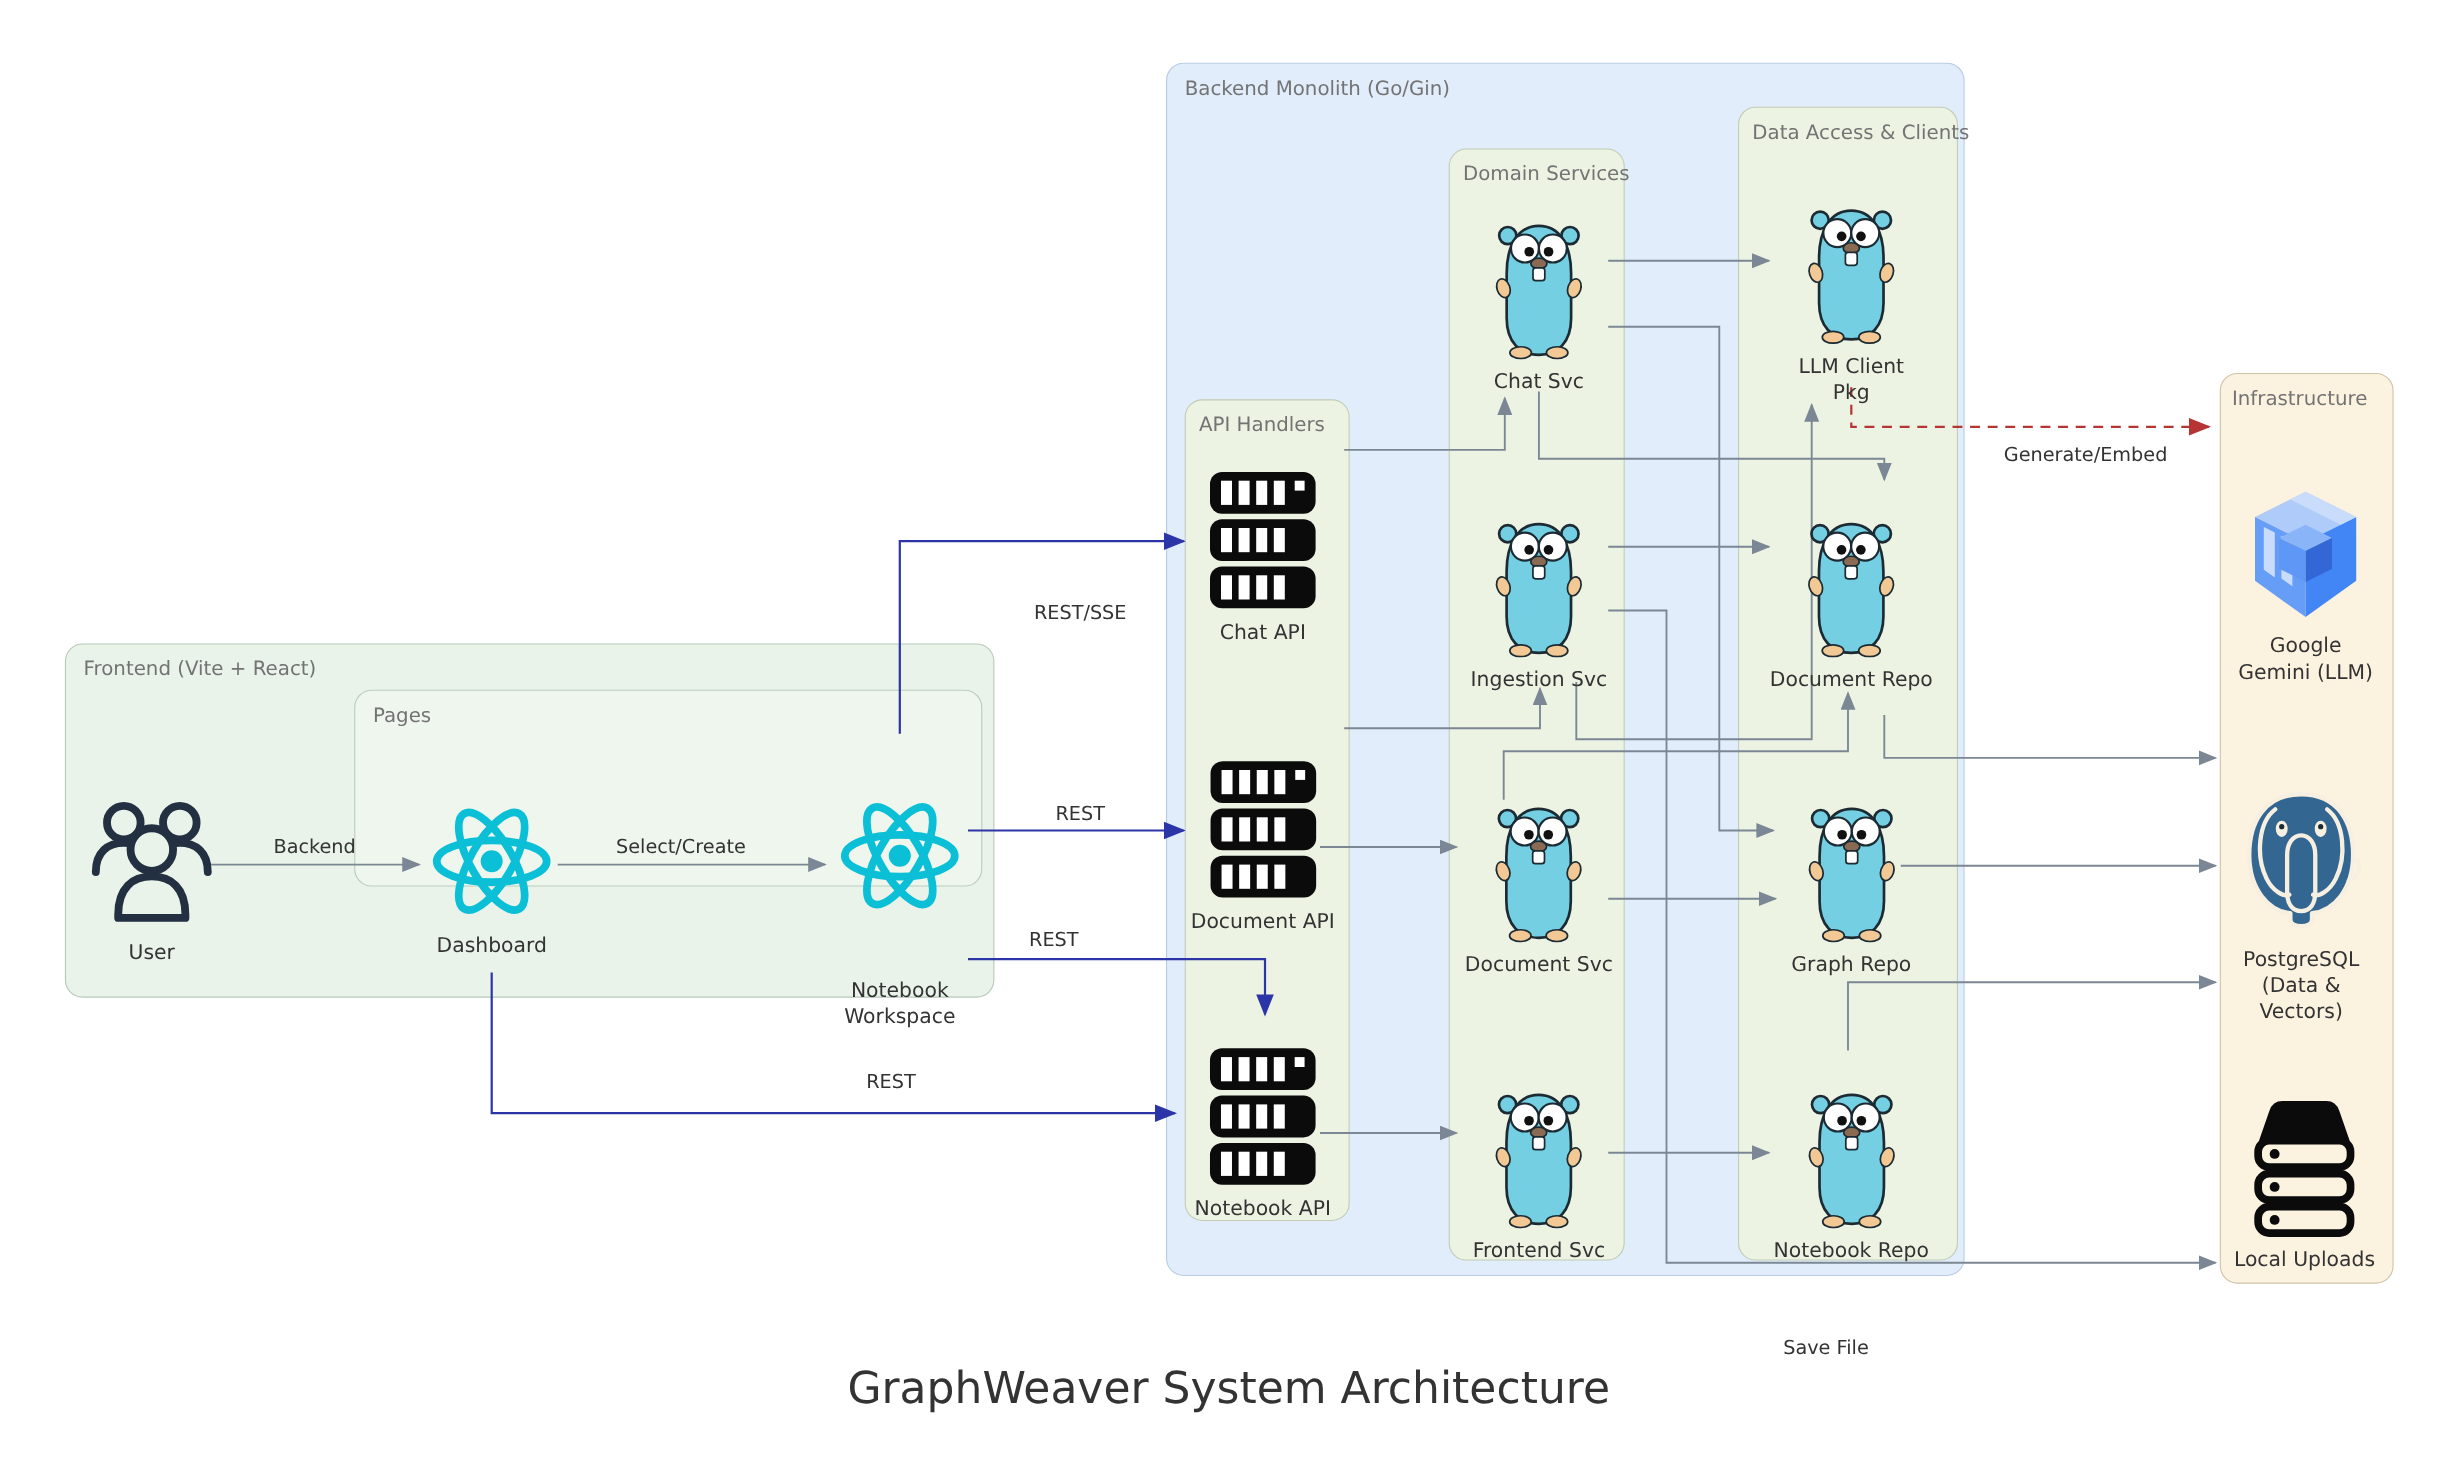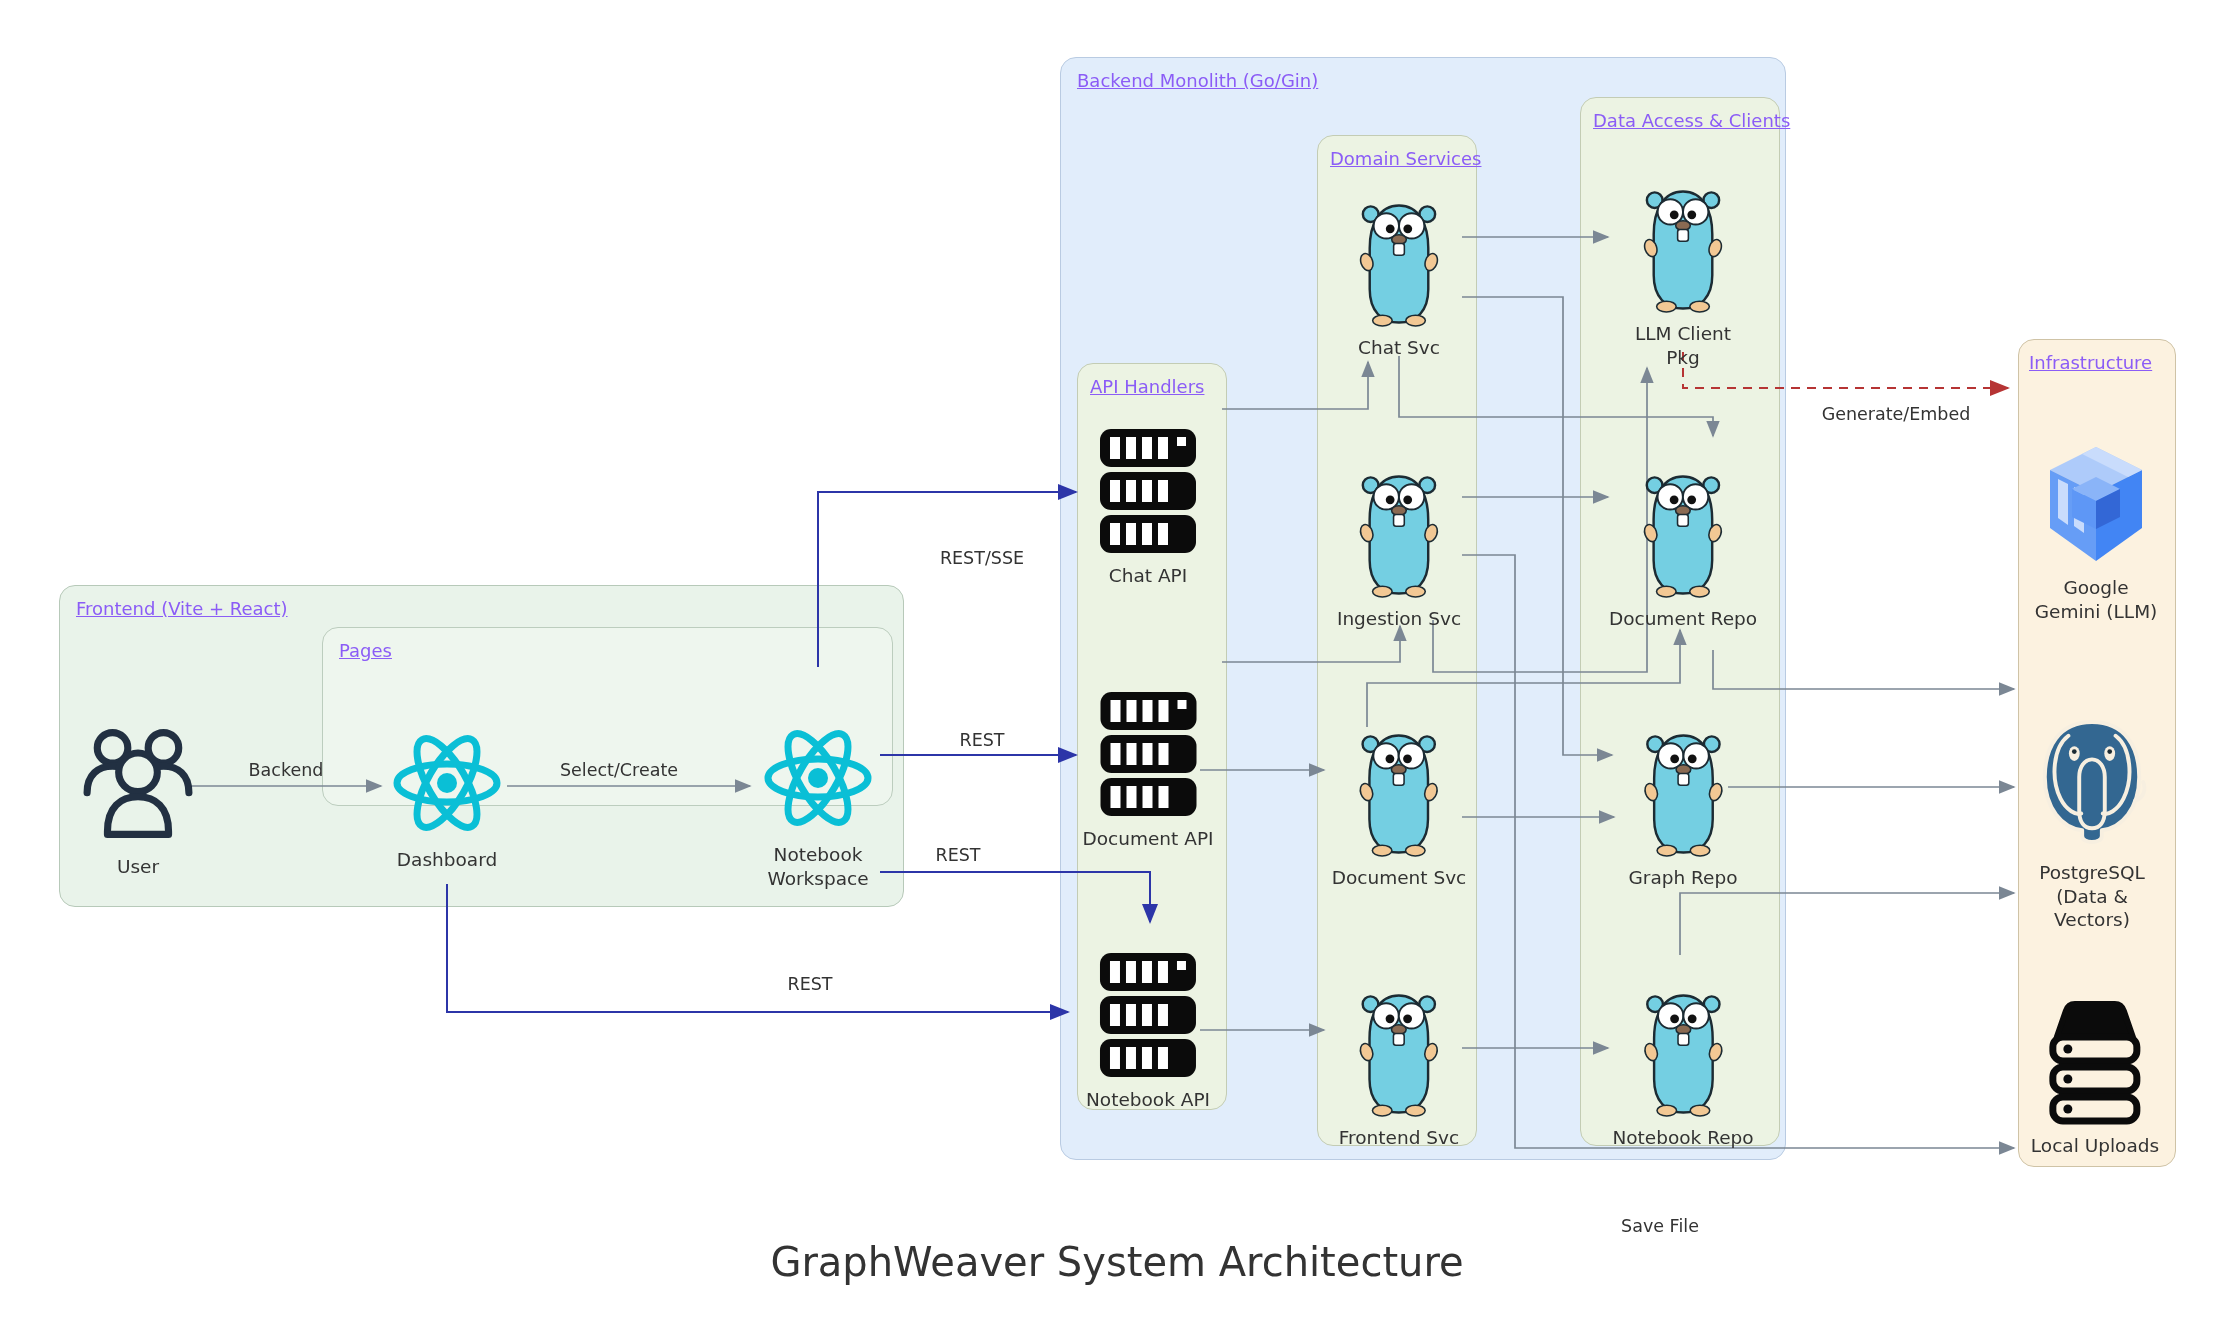--- a/index.html
+++ b/index.html
@@ -1,20 +1,20 @@
 <!DOCTYPE html>
 <html><head>
 <meta charset="utf-8">
 <style>
   html,body{margin:0;padding:0;background:#ffffff;}
   body{font-family:"DejaVu Sans","Liberation Sans",sans-serif;color:#333;}
   #canvas{position:relative;width:2232px;height:1335px;background:#fff;overflow:hidden;}
 
   .group{position:absolute;border-radius:16px;border:1px solid;box-sizing:border-box;}
-  .group .gtitle{position:absolute;top:12px;left:16px;font-size:18px;color:#8b5cf6;white-space:nowrap;text-decoration:underline;}
+  .group .gtitle{position:absolute;top:12px;left:16px;font-size:18px;color:#737373;white-space:nowrap;}
   .g-frontend{background:#e9f3ea;border-color:#b7c9b9;}
   .g-pages{background:#eef6ee;border-color:#bccdbe;}
   .g-backend{background:#e1edfb;border-color:#b9cbe2;}
   .g-panel{background:#ecf3e3;border-color:#c3ccb4;}
   .g-infra{background:#fcf2e0;border-color:#cfc3a6;}
 
   #edges{position:absolute;left:0;top:0;z-index:2;}
   .eg{stroke:#7b8794;stroke-width:1.7;fill:none;}
   .eb{stroke:#2c35a8;stroke-width:2;fill:none;}
   .er{stroke:#b63434;stroke-width:2;fill:none;stroke-dasharray:9 7;}
@@ -208,21 +208,21 @@
     <div class="nlabel">User</div>
   </div>
 
   <div class="node" style="left:447px;top:727px;">
     <svg width="120" height="112">
         <use href="#sym-react"></use>
       </svg>
     <div class="nlabel">Dashboard</div>
   </div>
 
-  <div class="node" style="left:818px;top:722px;">
+  <div class="node" style="left:818px;top:722px;gap:46px;">
     <svg width="120" height="112">
         <use href="#sym-react"></use>
       </svg>
     <div class="nlabel mw124">Notebook Workspace</div>
   </div>
 
   <div class="node" style="left:1148px;top:427px;">
     <svg width="100" height="128">
         <use href="#sym-server"></use>
       </svg>

